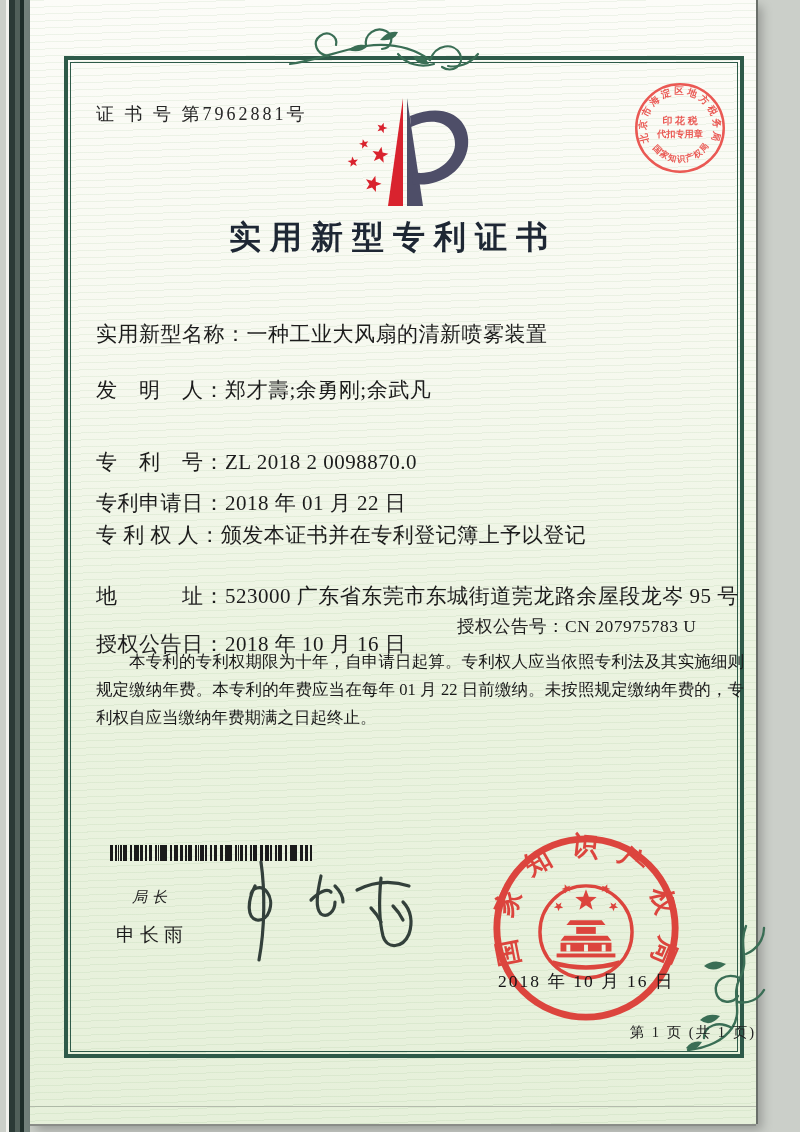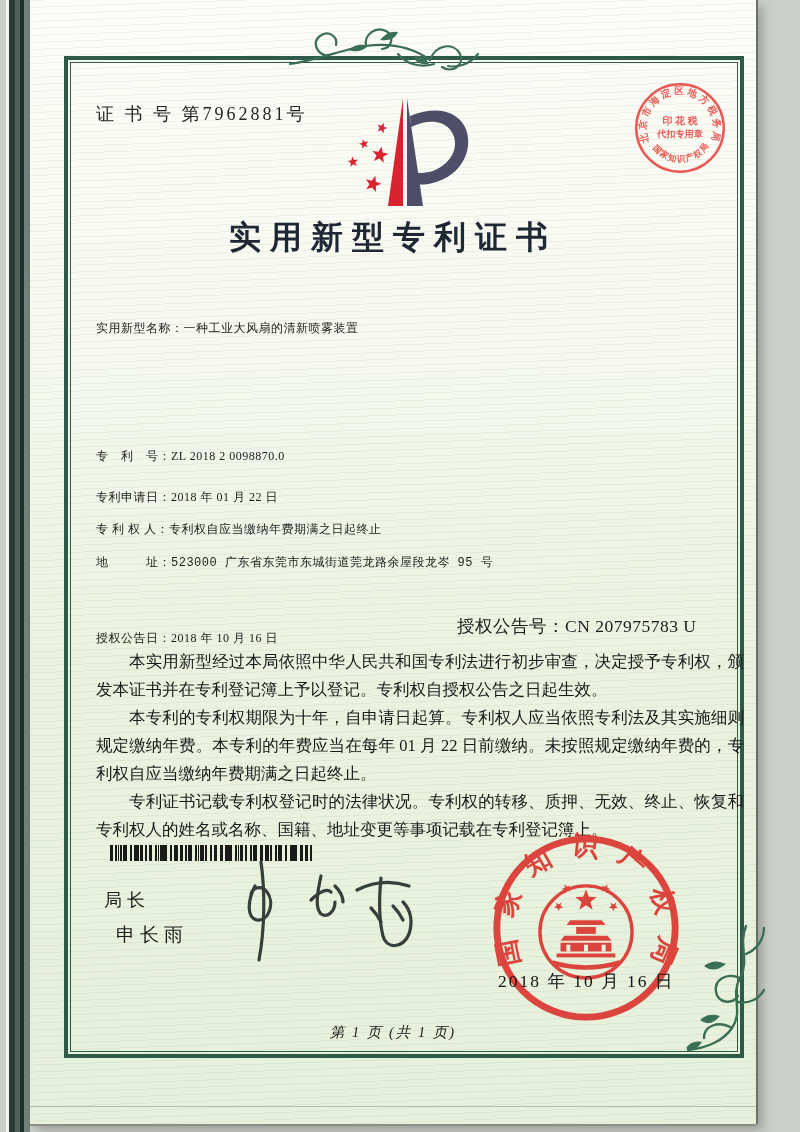--- a/index.html
+++ b/index.html
@@ -31,45 +31,45 @@
   .ornament.top{left:258px;top:20px;width:200px;height:64px;}
   .ornament.corner{left:650px;top:924px;width:92px;height:132px;}
   .cert-number{
     position:absolute;left:66px;top:102px;font-size:18px;letter-spacing:3px;color:#262626;z-index:3;
   }
   .logo{position:absolute;left:300px;top:92px;width:144px;height:120px;z-index:3;}
   .title{
     position:absolute;left:0;top:216px;width:100%;text-align:center;
     font-size:32px;font-weight:bold;letter-spacing:9px;color:#1e2734;z-index:3;
   }
-  .field{position:absolute;left:66px;font-size:12px;color:#1c1c1c;letter-spacing:.5px;z-index:3;white-space:nowrap;}
+  .field{position:absolute;left:66px;font-size:21px;color:#1c1c1c;letter-spacing:.5px;z-index:3;white-space:nowrap;}
   .f1{top:320px;} .f2{top:376px;} .f3{top:448px;} .f4{top:489px;}
-  .f5{top:521px;} .f6{top:554px;font-family:Liberation Mono, monospace;} .f7{top:630px;}
+  .f5{top:521px;} .f6{top:582px;} .f7{top:630px;}
   .grant-no{position:absolute;left:427px;top:614px;font-size:17.5px;color:#1c1c1c;letter-spacing:.5px;z-index:3;white-space:nowrap;}
   .paras{position:absolute;left:66px;top:648px;width:648px;z-index:3;}
   .paras p{margin:0;text-indent:2em;font-size:16.5px;line-height:28px;text-align:justify;color:#191919;}
   .barcode{
     position:absolute;left:80px;top:845px;width:204px;height:16px;z-index:3;
     background-image:
       repeating-linear-gradient(90deg,#1a1a1a 0 2px,transparent 2px 5px),
       repeating-linear-gradient(90deg,#1a1a1a 0 1px,transparent 1px 8px),
       repeating-linear-gradient(90deg,#1a1a1a 0 3px,transparent 3px 13px);
   }
-  .officer-title{position:absolute;left:74px;top:888px;font-size:18px;letter-spacing:5px;color:#1c1c1c;z-index:3;}
+  .officer-title{position:absolute;left:102px;top:888px;font-size:15px;letter-spacing:5px;color:#1c1c1c;z-index:3;font-style:italic;}
   .officer-name{position:absolute;left:86px;top:922px;font-size:19px;letter-spacing:5px;color:#1c1c1c;z-index:3;}
   .signature{position:absolute;left:195px;top:856px;width:210px;height:110px;z-index:4;}
   .main-seal{position:absolute;left:458px;top:830px;width:196px;height:196px;z-index:3;opacity:.93;}
   .seal-date{
     position:absolute;left:468px;top:969px;font-size:17.5px;letter-spacing:2px;
     color:#151517;z-index:5;white-space:nowrap;
   }
   .tax-stamp{position:absolute;left:590px;top:68px;width:120px;height:120px;z-index:4;opacity:.88;}
   .footer{
-    position:absolute;left:0;top:1023px;width:100%;text-align:center;
-    font-size:14.5px;letter-spacing:2px;color:#222;z-index:3;font-style:italic;
+    position:absolute;left:0;top:1023px;width:100%;text-align:right;
+    font-size:14.5px;letter-spacing:2px;color:#222;z-index:3;
   }
   .seal-text{font-family:"Liberation Sans","DejaVu Sans",sans-serif;font-weight:bold;}
 </style>
 </head>
 <body>
 
 <svg width="0" height="0" style="position:absolute" aria-hidden="true">
   <defs>
     <path id="st" d="M0,-10 L2.47,-3.40 L9.51,-3.09 L3.99,1.30 L5.88,8.09 L0,4.2 L-5.88,8.09 L-3.99,1.30 L-9.51,-3.09 L-2.47,-3.40 Z"></path>
   </defs>
@@ -145,43 +145,44 @@
     <text class="seal-text" x="85" y="80" font-size="14" fill="#e8433e" text-anchor="middle">印 花 税</text>
     <text class="seal-text" x="85" y="98" font-size="13" fill="#e8433e" text-anchor="middle">代扣专用章</text>
     <text class="seal-text" font-size="12" fill="#e8433e" letter-spacing="1.5">
       <textPath href="#taxBottom" startOffset="1">国家知识产权局</textPath>
     </text>
   </svg>
 
   <div class="field f1">
     <span>实用新型名称：</span><span>一种工业大风扇的清新喷雾装置</span>
   </div>
+  <div class="field f2">
+    <span>发　明　人：</span><span>郑才壽;余勇刚;余武凡</span>
+  </div>
   <div class="field f3">
     <span>专　利　号：</span><span>ZL 2018 2 0098870.0</span>
   </div>
   <div class="field f4">
     <span>专利申请日：</span><span>2018 年 01 月 22 日</span>
   </div>
   <div class="field f5">
-    <span>专 利 权 人：</span><span>专利权自应当缴纳年费期满之日起终止</span>
+    <span>专 利 权 人：</span><span>颁发本证书并在专利登记簿上予以登记</span>
   </div>
   <div class="field f6">
     <span>地　　　址：</span><span>523000 广东省东莞市东城街道莞龙路余屋段龙岑 95 号</span>
   </div>
   <div class="field f7">
     <span>授权公告日：</span><span>2018 年 10 月 16 日</span>
   </div>
   <div class="grant-no">
     <span>授权公告号：</span><span>CN 207975783 U</span>
   </div>
 
   <div class="paras">
-    <p>本实用新型经过本局依照中华人民共和国专利法进行初步审查，决定授予专利权，颁发本证书并在专利登记簿上予以登记。专利权自授权公告之日起生效。</p>
     <p>本专利的专利权期限为十年，自申请日起算。专利权人应当依照专利法及其实施细则规定缴纳年费。本专利的年费应当在每年 01 月 22 日前缴纳。未按照规定缴纳年费的，专利权自应当缴纳年费期满之日起终止。</p>
-    <p>专利证书记载专利权登记时的法律状况。专利权的转移、质押、无效、终止、恢复和专利权人的姓名或名称、国籍、地址变更等事项记载在专利登记簿上。</p>
   </div>
 
   <div class="barcode"></div>
 
   <div class="officer-title">局长</div>
   <div class="officer-name">申长雨</div>
 
   <svg class="signature" viewBox="0 0 210 110">
     <g stroke="#33403b" stroke-width="3.2" fill="none" stroke-linecap="round" stroke-linejoin="round">
       <path d="M30,30 C22,46 22,62 32,64 C44,66 50,46 42,36 C36,28 26,32 26,40"></path>

